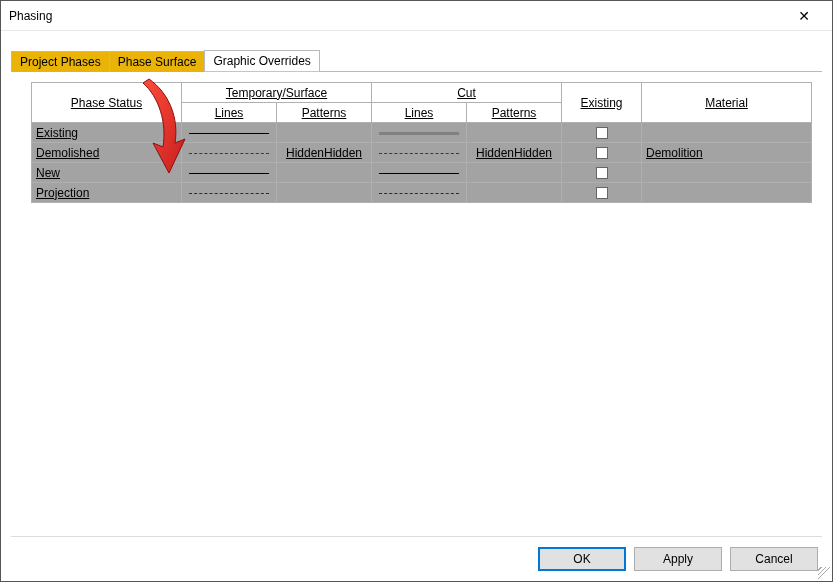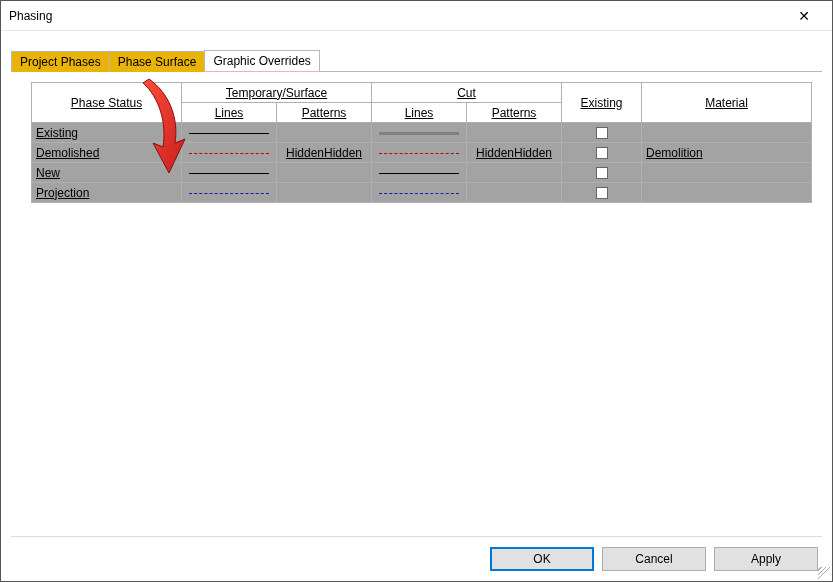--- a/index.html
+++ b/index.html
@@ -113,21 +113,21 @@
   tbody td { height:20px; }
   
   .buttons {
     position:absolute;
     right: 14px;
     bottom: 10px;
     display:flex;
     gap:8px;
   }
   .btn {
-    width:104px;
+    width:88px;
     height:24px;
     border:1px solid #adadad;
     background:#e1e1e1;
     font-size:12px;
     display:flex;
     align-items:center;
     justify-content:center;
     cursor:default;
   }
   .btn.default {
@@ -244,22 +244,22 @@
           </tr>
         </tbody>
     </table>
   </div>
 </div>
 
 <div class="hr"></div>
 
 <div class="buttons">
   <div class="btn default">OK</div>
+  <div class="btn">Apply</div>
   <div class="btn">Cancel</div>
-  <div class="btn">Apply</div>
 </div>
 
 <svg class="arrow" viewBox="0 0 60 110">
   <defs>
     <linearGradient id="rg" x1="0" y1="0" x2="1" y2="1">
       <stop offset="0" stop-color="#ff4d3a"></stop>
       <stop offset="1" stop-color="#c71e1e"></stop>
     </linearGradient>
   </defs>
   <path d="M20,6 C40,20 50,45 46,70 L56,66 L40,100 L24,70 L34,74 C38,50 30,24 14,10 Z" fill="url(#rg)" stroke="#8a0f0f" stroke-width="1"></path>

